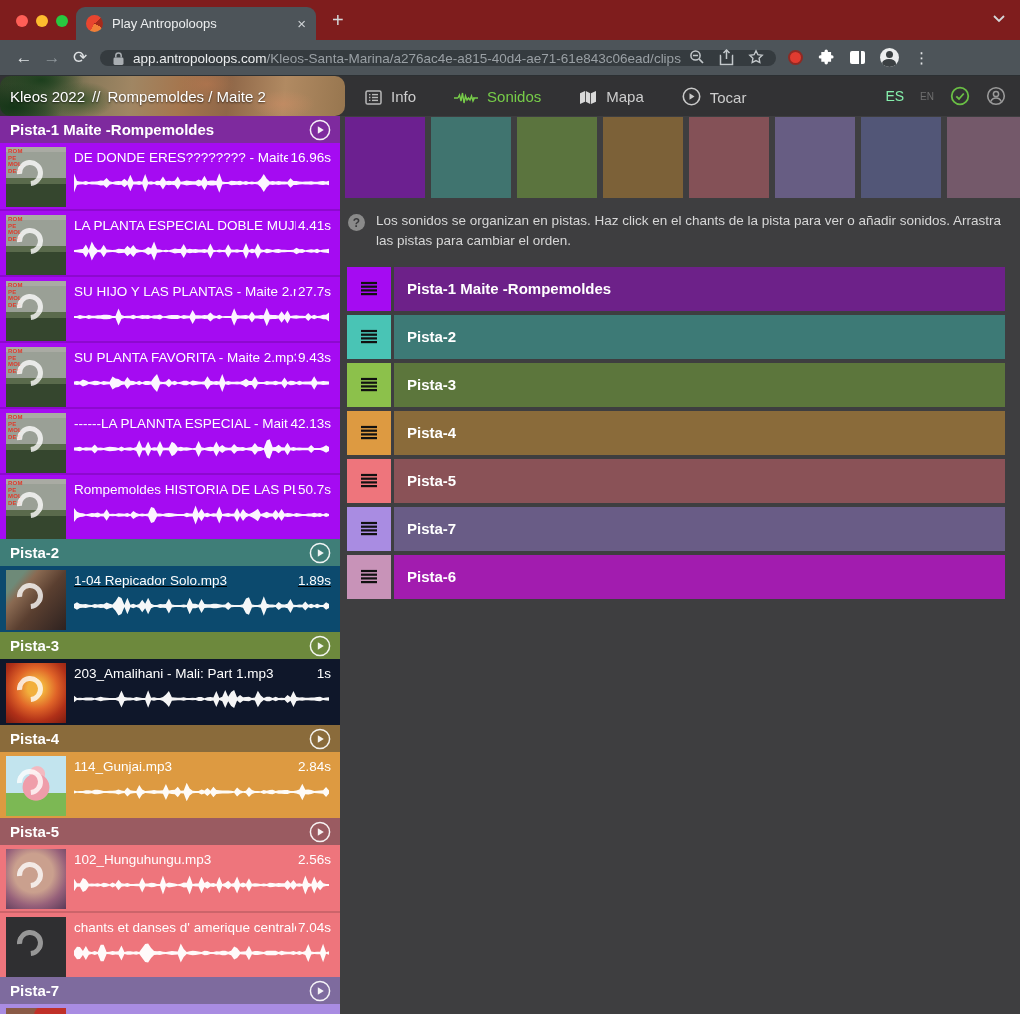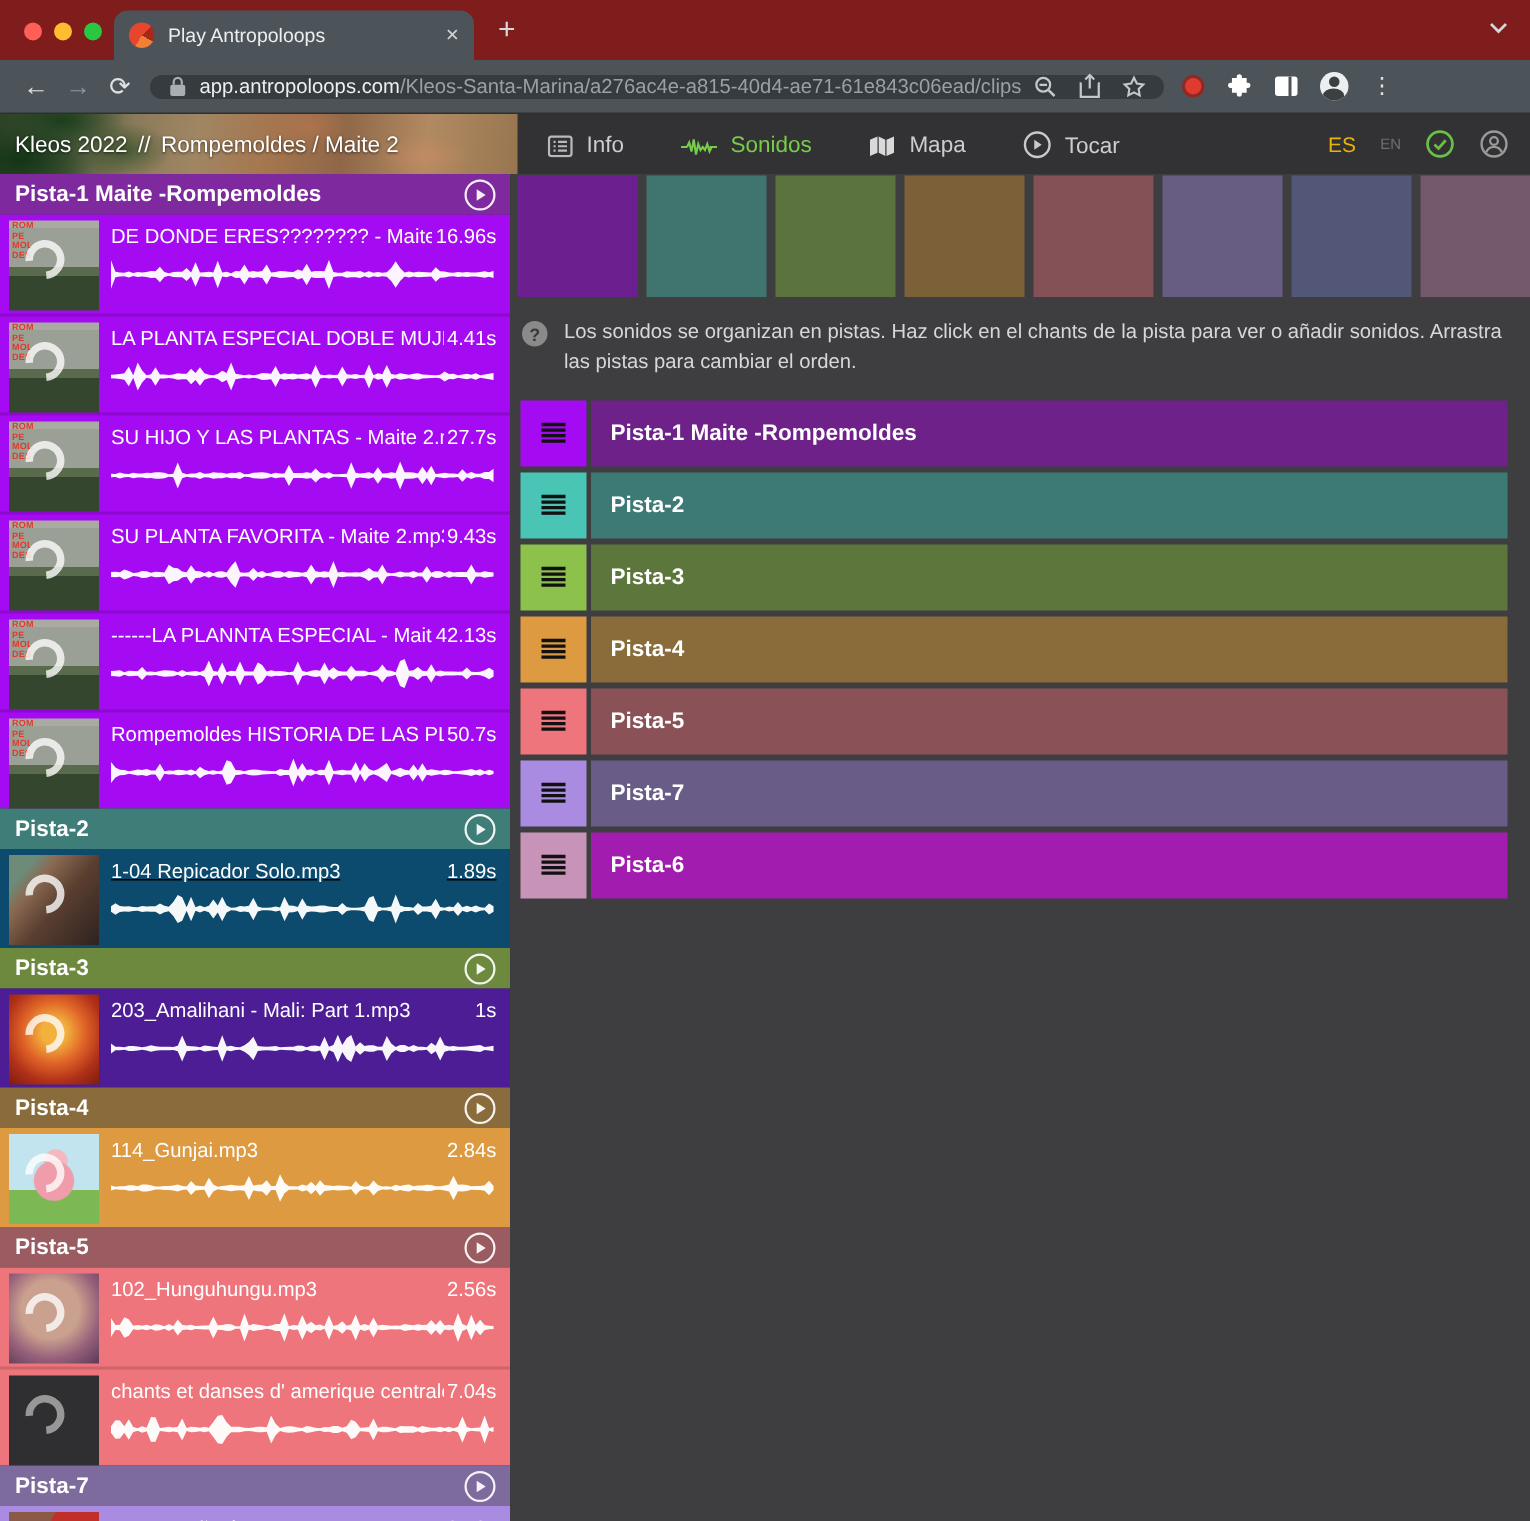--- a/index.html
+++ b/index.html
@@ -20,21 +20,21 @@
              background:conic-gradient(from 210deg, #e8452f 0 55%, #a52a1c 55% 75%, #f07f37 75% 100%); }
   .tab-title { color:#eceeef; font-size:13px; flex:1; white-space:nowrap; overflow:hidden; }
   .tab-close { color:#cfd3d6; font-size:15px; cursor:default; }
   .newtab { position:absolute; left:332px; top:10px; color:#d5d8da; font-size:20px; line-height:20px; }
   .tab-chevron { position:absolute; right:14px; top:14px; }
   .toolbar { height:36px; background:#4d5459; display:flex; align-items:center; padding:0 10px;
              border-bottom:1px solid #2c3033; }
   .navbtn { width:28px; text-align:center; font-size:17px; color:#dfe2e4; }
   .navbtn.dim { color:#8f969b; }
   .pill { height:16px; flex:0 0 560px; background:#353b3f; border-radius:14px; display:flex;
-          align-items:center; padding:0 12px; margin:0 10px 0 6px; gap:8px; }
+          align-items:flex-end; padding:0 12px; margin:0 10px 0 6px; gap:8px; }
   .url { font-size:13.5px; white-space:nowrap; overflow:hidden; flex:1; }
   .url .domain { color:#eceeef; } .url .path { color:#9aa0a5; }
   .pill-icons { display:flex; gap:14px; align-items:center; }
   .bar-icons { display:flex; gap:15px; align-items:center; margin-left:2px; }
   .record { width:15px; height:15px; border-radius:50%; background:#e03b30; border:2.5px solid #8e2a24; }
   .sidebar-toggle { width:15px; height:13px; background:#fff; border-radius:2px; position:relative; }
   .sidebar-toggle:after { content:""; position:absolute; right:3.5px; top:0; width:2.5px; height:100%; background:#4d5459; }
   .avatar { width:19px; height:19px; border-radius:50%; background:#eceeef; position:relative; overflow:hidden; }
   .avatar:before { content:""; position:absolute; left:6px; top:3px; width:7px; height:7px; border-radius:50%; background:#3b4043; }
   .avatar:after { content:""; position:absolute; left:2.5px; top:11px; width:14px; height:9px; border-radius:50% 50% 0 0; background:#3b4043; }
@@ -43,26 +43,27 @@
   .app-header { height:40px; display:flex; background:#323234; }
   .crumb-strip { width:345px; flex:0 0 345px; display:flex; align-items:center; gap:7px; padding-left:10px;
     color:#fff; font-size:15px; text-shadow:0 1px 2px rgba(0,0,0,.65); white-space:nowrap; overflow:hidden;
     background:
       radial-gradient(70px 34px at 4% 78%, rgba(18,52,22,.95), transparent 70%),
       radial-gradient(60px 30px at 12% 10%, rgba(24,60,26,.9), transparent 70%),
       radial-gradient(46px 26px at 24% 60%, rgba(32,72,30,.65), transparent 70%),
       radial-gradient(40px 22px at 60% 20%, rgba(190,120,80,.5), transparent 70%),
       radial-gradient(46px 20px at 82% 70%, rgba(205,140,100,.55), transparent 70%),
       linear-gradient(96deg,#2d4226 0%,#4a5a3a 14%,#8a7a5a 26%,#a08663 38%,#a5764e 52%,#8f6748 66%,#b18a62 82%,#97764f 100%);
+    border-radius: 10px;
   }
   .nav { flex:1; display:flex; align-items:center; gap:38px; padding-left:20px; }
   .nav-item { display:flex; align-items:flex-end; gap:9px; color:#cdcdcd; font-size:15px; }
   .nav-item.active { color:#77cd49; }
   .hdr-right { display:flex; align-items:center; gap:16px; padding-right:14px; }
-  .lang-es { color:#eab308; font-size:14px; }
+  .lang-es { color:#86efac; font-size:14px; }
   .lang-en { color:#6f6f6f; font-size:10px; }
   
   .content { display:flex; height:898px; }
   .sidebar { width:340px; flex:0 0 340px; overflow:hidden; background:#343436; }
   .main { flex:1; overflow:hidden; padding-left:5px; }
   
   .section-header { height:27px; display:flex; align-items:center; justify-content:space-between;
                     padding:0 9px 0 10px; color:#fff; font-size:15px; font-weight:600; }
   .clip { height:66px; display:flex; padding:2px 9px 0 6px; position:relative; }
   .clip + .clip { border-top:2px solid rgba(0,0,0,.14); }
@@ -376,21 +377,21 @@
           </div>
         </div>
       </div>
       <div class="section-header" style="background: rgb(109, 137, 61);">
         <div style="overflow: hidden; white-space: nowrap;">Pista-3</div>
         <svg width="22" height="22" viewBox="0 0 22 22">
           <circle cx="11" cy="11" r="9.6" fill="none" stroke="#ffffff" stroke-opacity=".92" stroke-width="1.5"></circle>
           <path d="M8.8 7.2l6 3.8-6 3.8z" fill="#ffffff" fill-opacity=".92"></path>
         </svg>
       </div>
-      <div style="background: #4c1d95;">
+      <div style="background: #0f172a;">
         <div class="clip">
           <div class="thumb fire">
             <div class="ring"></div>
           </div>
           <div class="clip-body">
             <div class="clip-top">
               <div class="clip-name">203_Amalihani - Mali: Part 1.mp3</div>
               <div class="clip-dur">1s</div>
             </div>
             <svg viewBox="0 0 260 26" preserveAspectRatio="none" class="wave">

